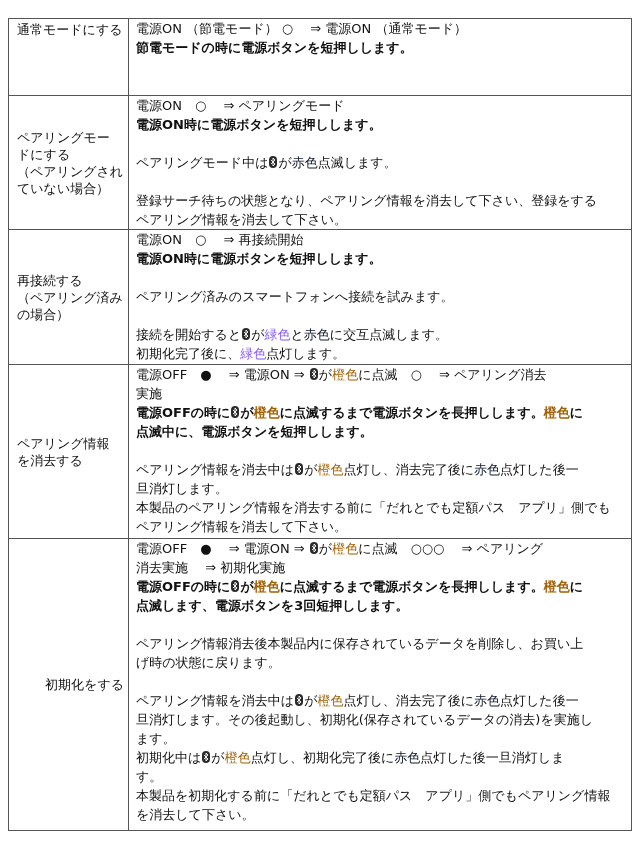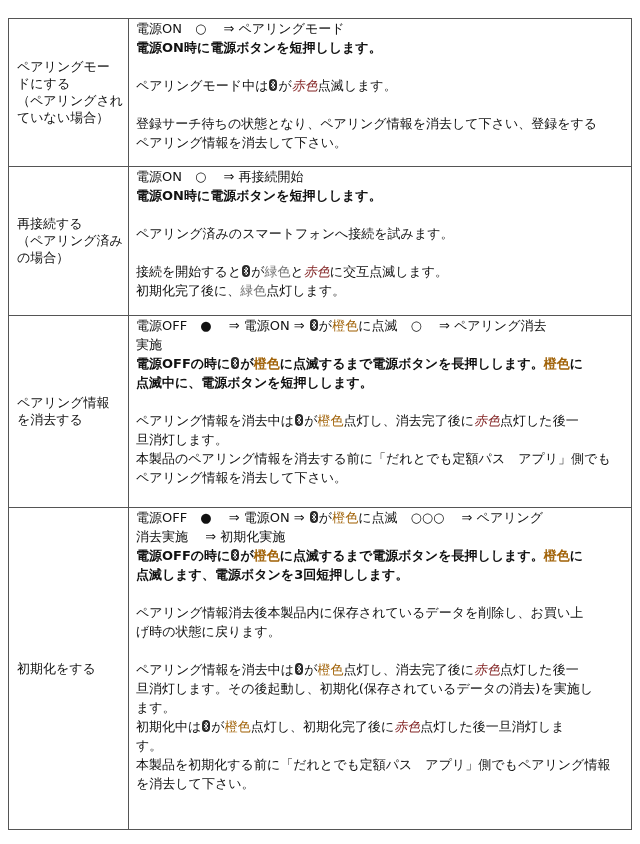--- a/index.html
+++ b/index.html
@@ -4,39 +4,50 @@
 <style>
   html, body { margin:0; padding:0; background:#ffffff; }
   body { width:640px; height:844px; position:relative; overflow:hidden;
          font-family: "DejaVu Sans", "Liberation Sans", sans-serif; color:#111; }
   .tbl { position:absolute; left:8px; top:18px; width:624px; height:812px;
          border-collapse:collapse; table-layout:fixed; }
   .tbl td { border:1px solid #555; vertical-align:top; padding:0; }
   .c1 { width:119px; font-size:13px; line-height:17px; }
   .c1 .inner { padding:2px 4px 2px 8px; }
   .c1.mid { vertical-align:middle; }
-  .c1.center { text-align:left; vertical-align:middle; }
+  .c1.center { text-align:right; vertical-align:middle; }
   .c2 { font-size:13px; line-height:19px; }
   .c2 .inner { padding:0 6px 0 7px; }
   .ln { display:block; min-height:19px; }
   .b { font-weight:bold; }
   .gap { display:block; height:19px; }
-  .red { color:#7f1d1d;font-style:italic; }
-  .green { color:#737373; }
+  .red { color:#0f172a; }
+  .green { color:#8b5cf6; }
   .orange { color:#a16207; }
   .bt { display:inline-block; width:8px; height:12px; border-radius:4px; background:#2b2b2b;
         vertical-align:-1px; margin:0 1px; position:relative; }
   .bt svg { position:absolute; left:1px; top:1px; }
   .r1 { height:77px; } .r2 { height:133px; } .r3 { height:135px; } .r4 { height:174px; } .r5 { height:292px; }
 </style>
 </head>
 <body>
 
 <table class="tbl">
   <tbody>
+      <tr class="r1">
+    <td class="c1">
+          <div class="inner">通常モードにする</div>
+        </td>
+    <td class="c2">
+          <div class="inner">
+            <span class="ln"><span class="">電源ON （節電モード） ○　 ⇒ 電源ON （通常モード）</span></span>
+            <span class="ln"><span class="b ">節電モードの時に電源ボタンを短押しします。</span></span>
+          </div>
+        </td>
+  </tr>
   <tr class="r2">
     <td class="c1 mid">
           <div class="inner">
       <div>ペアリングモー</div>
       <div>ドにする</div>
       <div>（ペアリングされ</div>
       <div>ていない場合）</div>
     </div>
         </td>
     <td class="c2">

